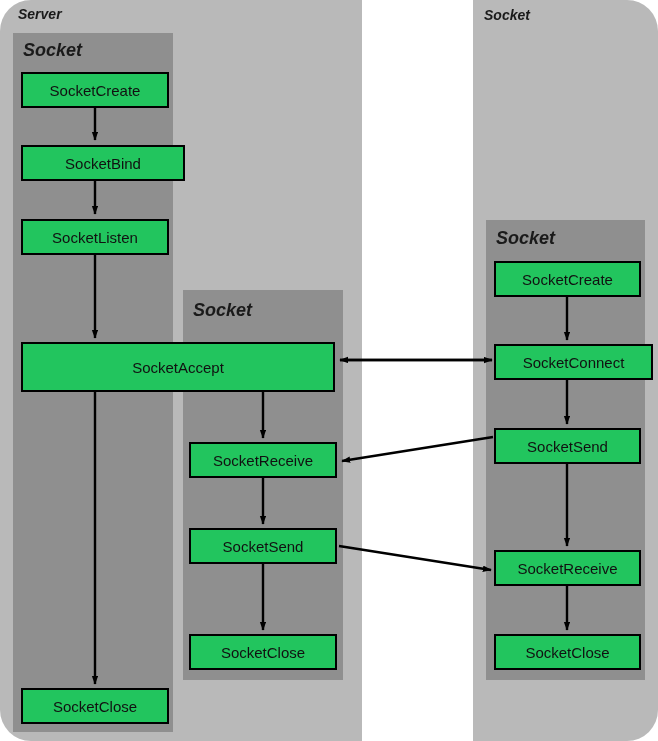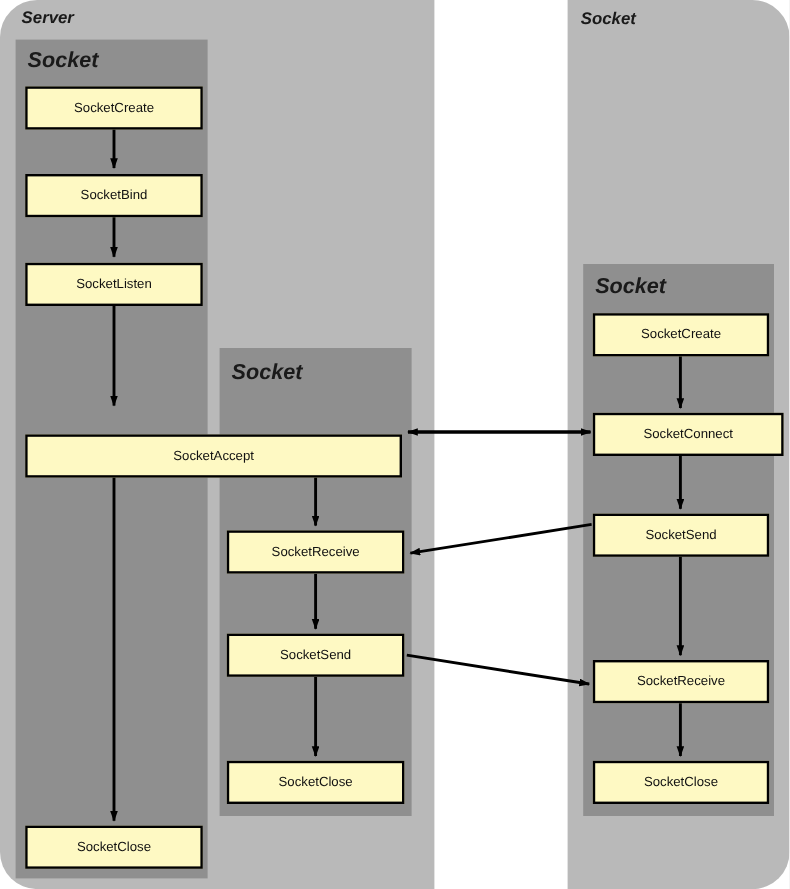--- a/index.html
+++ b/index.html
@@ -33,27 +33,27 @@
     font-size: 14px;
     color: #1a1a1a;
     white-space: nowrap;
     line-height: 1;
   }
   .group-title {
     font-size: 18px;
   }
   .node {
     position: absolute;
-    background: #fef9c3;
+    background: #22c55e;
     border: 2px solid #000000;
     box-sizing: border-box;
     display: flex;
     align-items: center;
     justify-content: center;
-    font-size: 11px;
+    font-size: 15px;
     color: #111111;
     white-space: nowrap;
     z-index: 4;
   }
   .edge-layer {
     position: absolute;
     left: 0;
     top: 0;
     width: 658px;
     height: 741px;
@@ -112,25 +112,25 @@
       <line x1="492" y1="360" x2="340" y2="360" marker-end="url(#arrowhead)"></line>
 
       <line x1="493" y1="437" x2="342" y2="461" marker-end="url(#arrowhead)"></line>
 
       <line x1="339" y1="546" x2="491" y2="570" marker-end="url(#arrowhead)"></line>
     </g>
   </svg>
 
   <div class="node" style="left:21px; top:72px; width:148px; height:36px;">SocketCreate</div>
 
-  <div class="node" style="left:21px; top:145px; width:148px; height:36px;">SocketBind</div>
+  <div class="node" style="left:21px; top:145px; width:164px; height:36px;">SocketBind</div>
 
   <div class="node" style="left:21px; top:219px; width:148px; height:36px;">SocketListen</div>
 
-  <div class="node" style="left:21px; top:342px; width:314px; height:36px;margin-top:20px;">SocketAccept</div>
+  <div class="node" style="left:21px; top:342px; width:314px; height:50px;">SocketAccept</div>
 
   <div class="node" style="left:21px; top:688px; width:148px; height:36px;">SocketClose</div>
 
   <div class="node" style="left:189px; top:442px; width:148px; height:36px;">SocketReceive</div>
 
   <div class="node" style="left:189px; top:528px; width:148px; height:36px;">SocketSend</div>
 
   <div class="node" style="left:189px; top:634px; width:148px; height:36px;">SocketClose</div>
 
   <div class="node" style="left:494px; top:261px; width:147px; height:36px;">SocketCreate</div>

